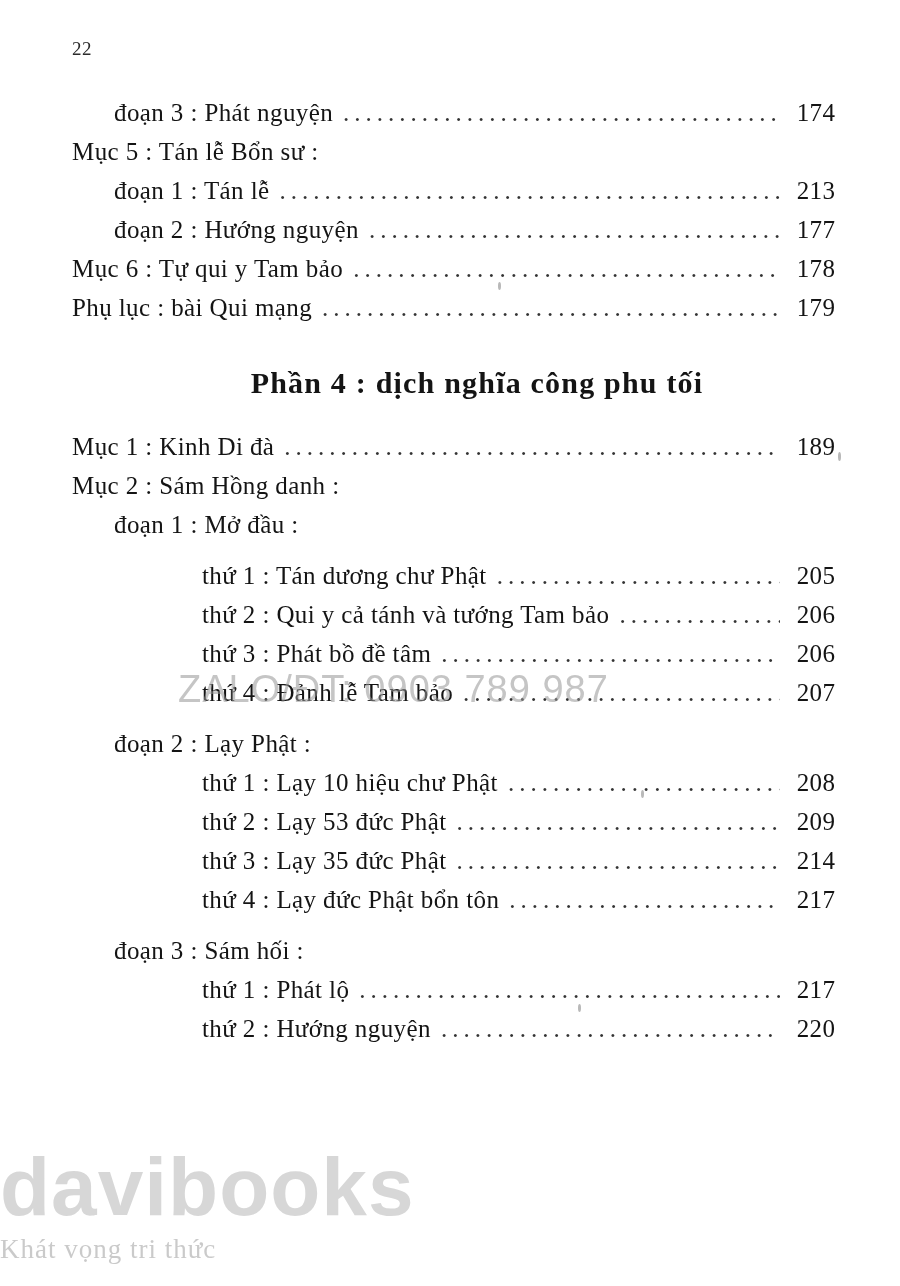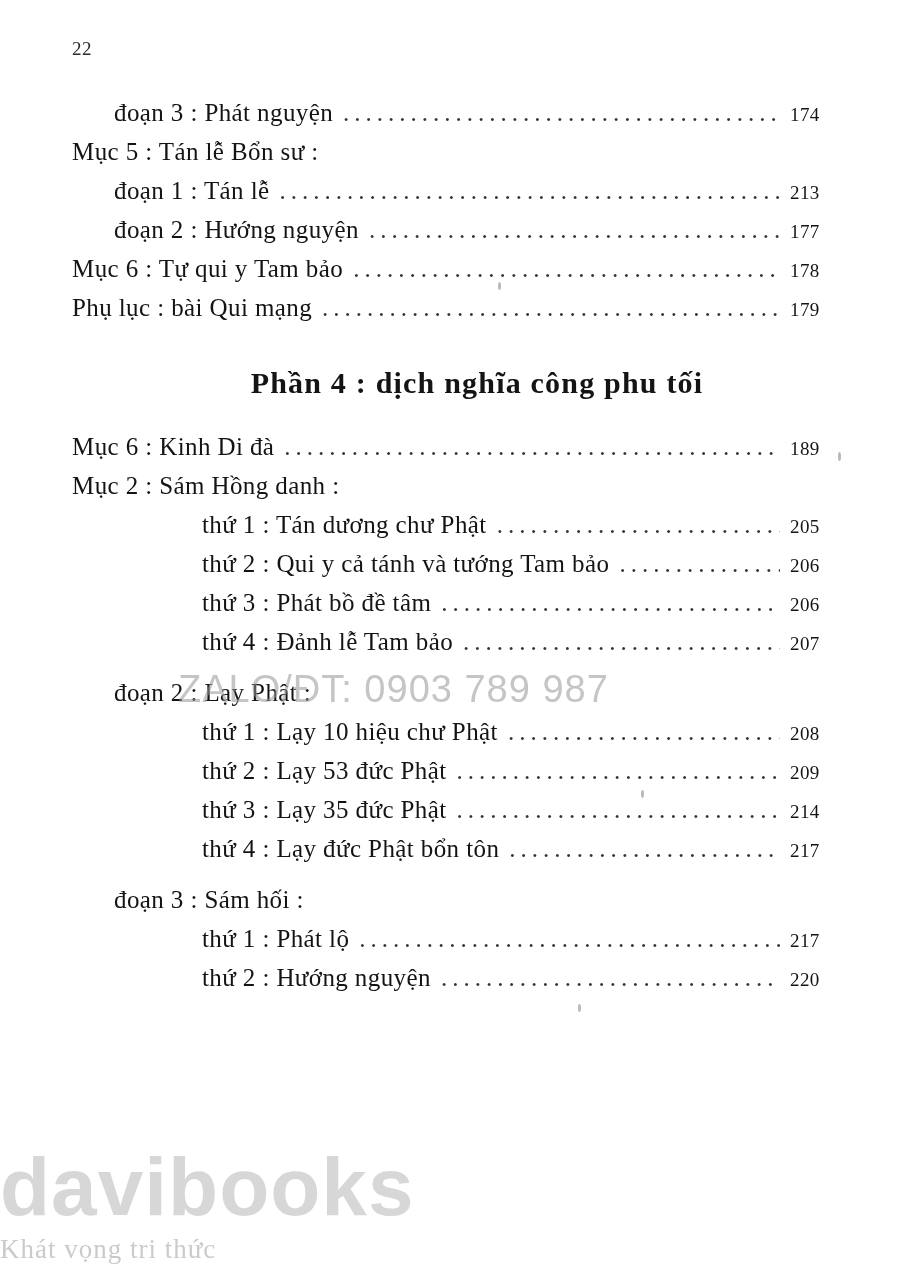--- a/index.html
+++ b/index.html
@@ -60,23 +60,23 @@
     height: 1em;
     position: relative;
     color: #333;
     font-size: 25px;
     letter-spacing: 5px;
     white-space: nowrap;
   }
 
   .entry .page-no {
     flex: 0 0 auto;
-    text-align: left;
+    text-align: center;
     min-width: 52px;
-    font-size: 19px;
+    font-size: 25px;
   }
 
   .entry.noleader .leader { visibility: hidden; }
 
   .lvl-0 { padding-left: 0px; }
   .lvl-1 { padding-left: 42px; }
   .lvl-2 { padding-left: 130px; }
 
   .section-heading {
     font-size: 30px;
@@ -170,26 +170,31 @@
           <span class="label">Phụ lục : bài Qui mạng</span>
           <span class="leader">............................................................</span>
           <span class="page-no">179</span>
         </div>
       </div>
 
     <div class="section-heading">Phần 4 : dịch nghĩa công phu tối</div>
 
     <div id="block-2">
         <div class="entry lvl-0">
-          <span class="label">Mục 6 : Kinh Di đà</span>
+          <span class="label">Mục 1 : Kinh Di đà</span>
           <span class="leader">............................................................</span>
           <span class="page-no">189</span>
         </div>
         <div class="entry lvl-0 noleader">
           <span class="label">Mục 2 : Sám Hồng danh :</span>
+          <span class="leader">............................................................</span>
+          <span class="page-no"></span>
+        </div>
+        <div class="entry lvl-1 noleader gap-after">
+          <span class="label">đoạn 1 : Mở đầu :</span>
           <span class="leader">............................................................</span>
           <span class="page-no"></span>
         </div>
         <div class="entry lvl-2">
           <span class="label">thứ 1 : Tán dương chư Phật</span>
           <span class="leader">............................................................</span>
           <span class="page-no">205</span>
         </div>
         <div class="entry lvl-2">
           <span class="label">thứ 2 : Qui y cả tánh và tướng Tam bảo</span>

